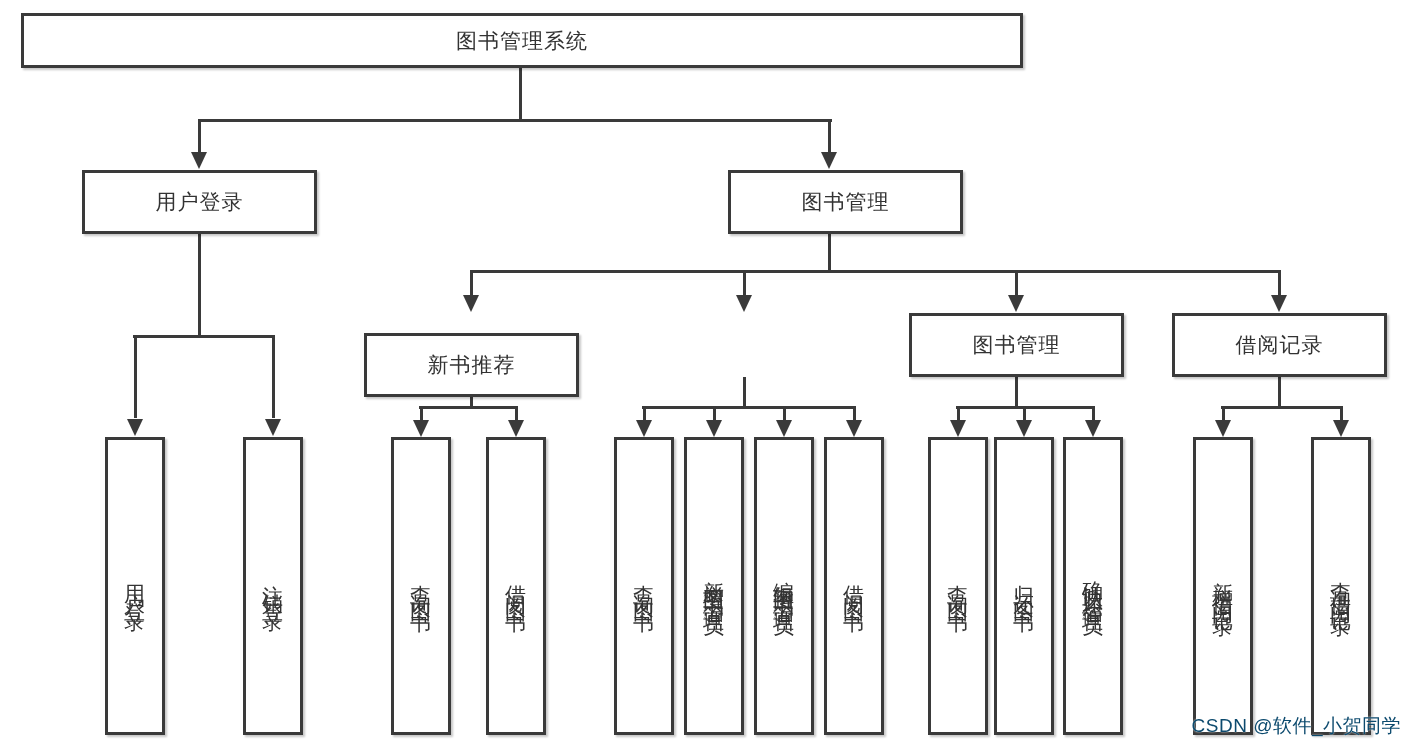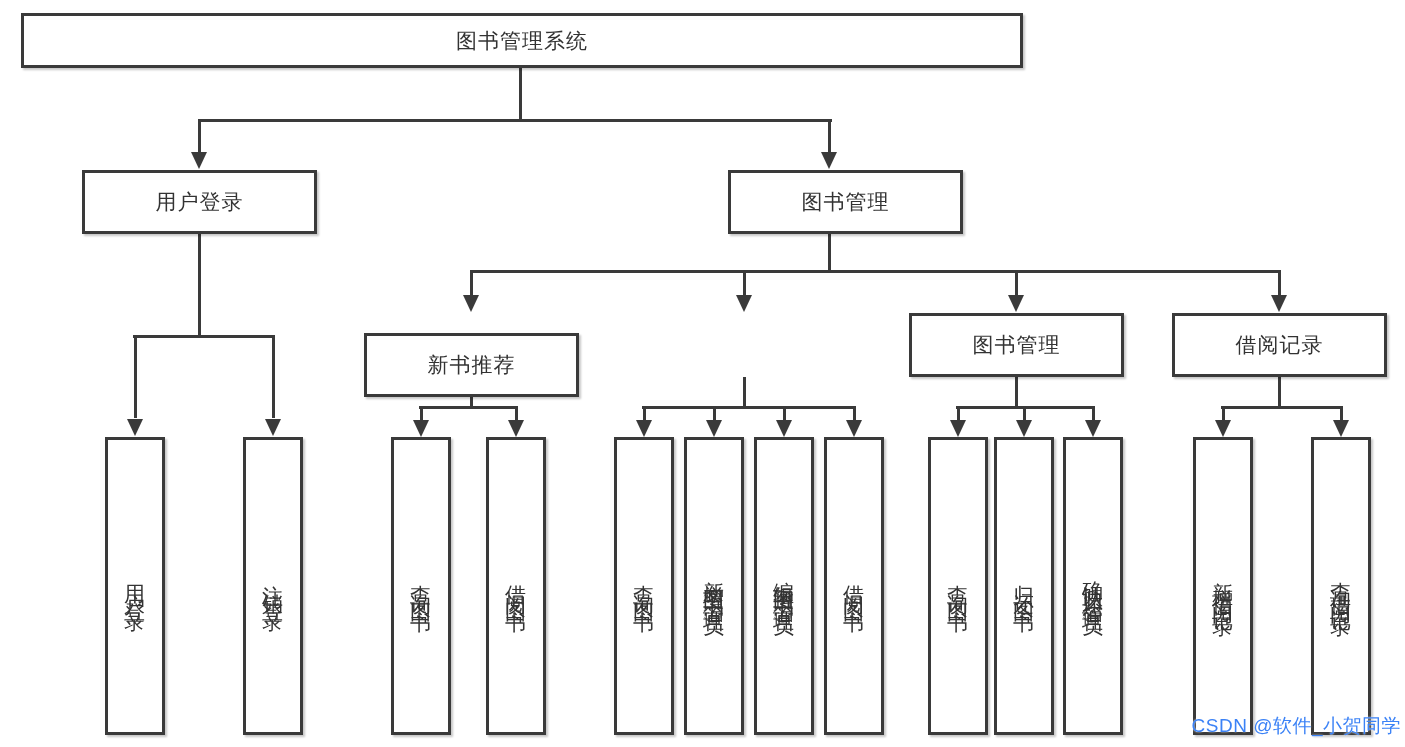--- a/index.html
+++ b/index.html
@@ -24,21 +24,21 @@
   }
   .vline{position:absolute;width:3px;background:#3a3a3a;z-index:1;}
   .hline{position:absolute;height:3px;background:#3a3a3a;z-index:1;}
   .ahead{
     position:absolute;width:0;height:0;z-index:1;
     border-left:8px solid transparent;border-right:8px solid transparent;
     border-top:17px solid #3a3a3a;
   }
   .watermark{
     position:absolute;right:4px;top:713px;z-index:5;
-    font-size:19px;color:#3b82f6;letter-spacing:0.5px;
+    font-size:19px;color:#0c4a6e;letter-spacing:0.5px;
     text-shadow:0 0 2px #ffffff;
   }
 </style>
 </head>
 <body>
 
 <div id="stage">
 
   <div class="box" style="left:21px;top:13px;width:1002px;height:55px;">
     <span>图书管理系统</span>

